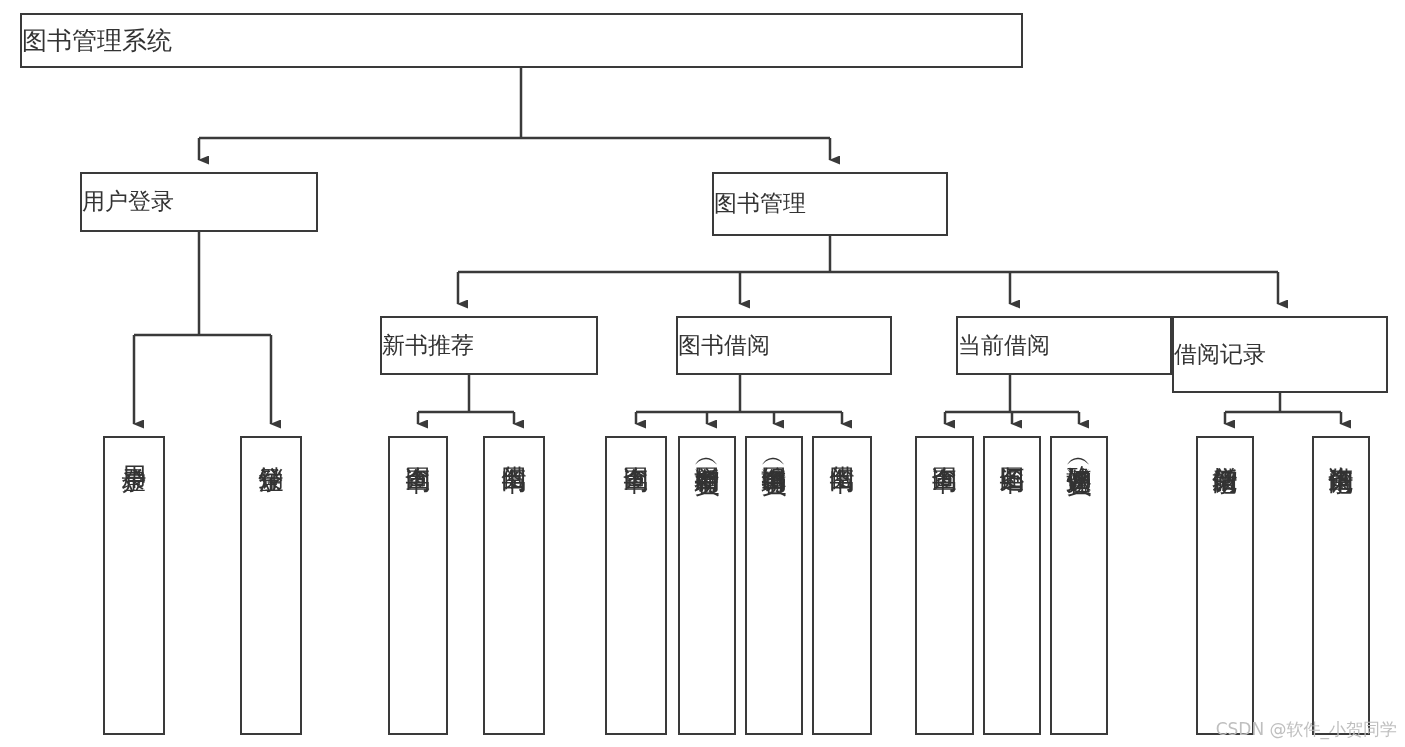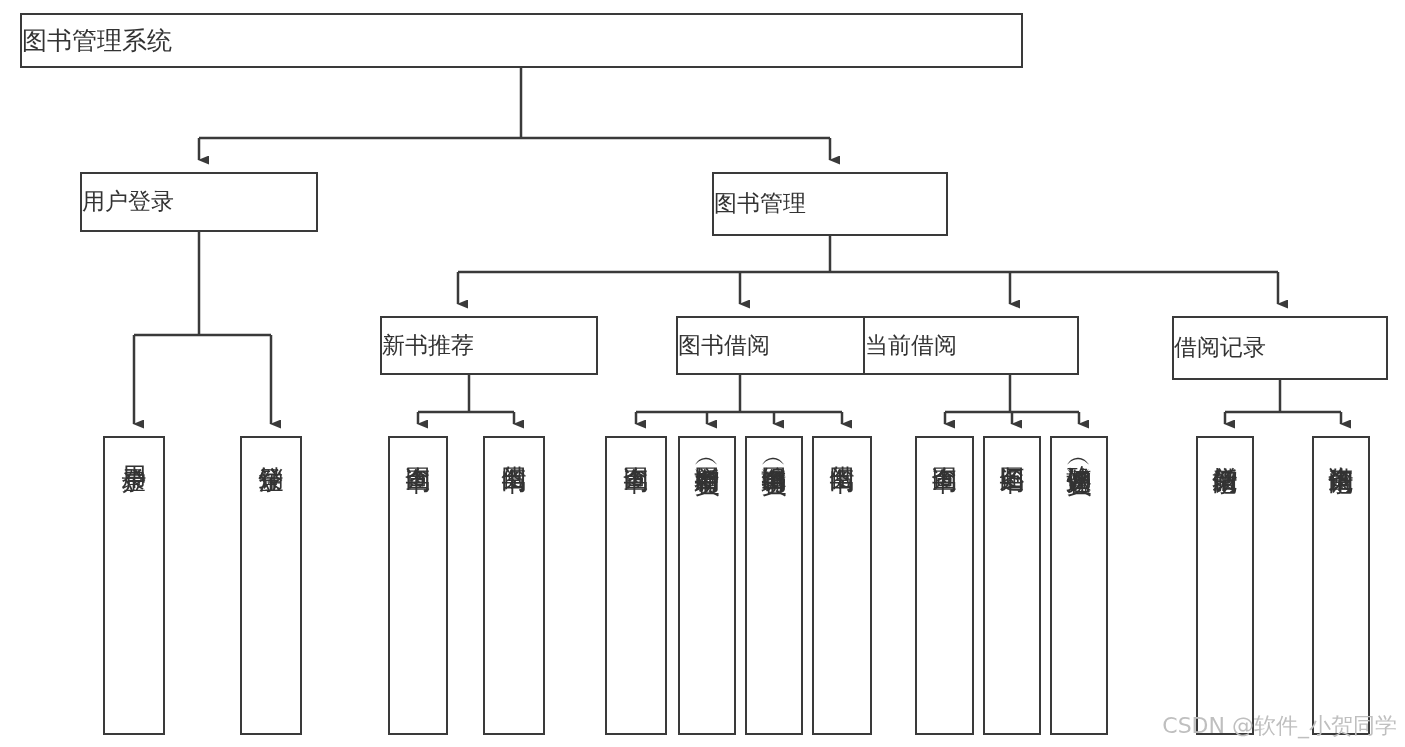--- a/index.html
+++ b/index.html
@@ -57,21 +57,21 @@
     left: 0;
     top: 0;
     width: 1405px;
     height: 747px;
     pointer-events: none;
   }
   .watermark {
     position: absolute;
     right: 8px;
     bottom: 6px;
-    font-size: 22px;
+    font-size: 17px;
     color: #bfbfbf;
     font-family: "DejaVu Sans", "Liberation Sans", sans-serif;
     white-space: nowrap;
   }
 </style>
 </head>
 <body>
 
 <div id="diagram-root">
 
@@ -127,24 +127,24 @@
       </div>
       <div class="node-box node-l1" style="left: 712px; top: 172px; width: 236px; height: 64px;">
         <span class="node-label">图书管理</span>
       </div>
       <div class="node-box node-l2" style="left: 360px; top: 316px; width: 218px; height: 59px; margin-left: 20px;">
         <span class="node-label">新书推荐</span>
       </div>
       <div class="node-box node-l2" style="left: 632px; top: 316px; width: 216px; height: 59px; margin-left: 44px;">
         <span class="node-label">图书借阅</span>
       </div>
-      <div class="node-box node-l2" style="left: 863px; top: 316px; width: 216px; height: 59px;">
+      <div class="node-box node-l2" style="left: 956px; top: 316px; width: 216px; height: 59px;">
         <span class="node-label">当前借阅</span>
       </div>
-      <div class="node-box node-l2" style="left: 1172px; top: 316px; width: 216px; height: 64px;">
+      <div class="node-box node-l2" style="left: 1172px; top: 316px; width: 216px; height: 77px;">
         <span class="node-label">借阅记录</span>
       </div>
       <div class="node-box node-leaf-box node-leaf" style="left: 103px; top: 436px; width: 62px; height: 299px;">
         <span class="node-label">用户登录</span>
       </div>
       <div class="node-box node-leaf-box node-leaf" style="left: 240px; top: 436px; width: 62px; height: 299px;">
         <span class="node-label">注销登录</span>
       </div>
       <div class="node-box node-leaf-box node-leaf" style="left: 388px; top: 436px; width: 60px; height: 299px;">
         <span class="node-label">查询图书</span>

